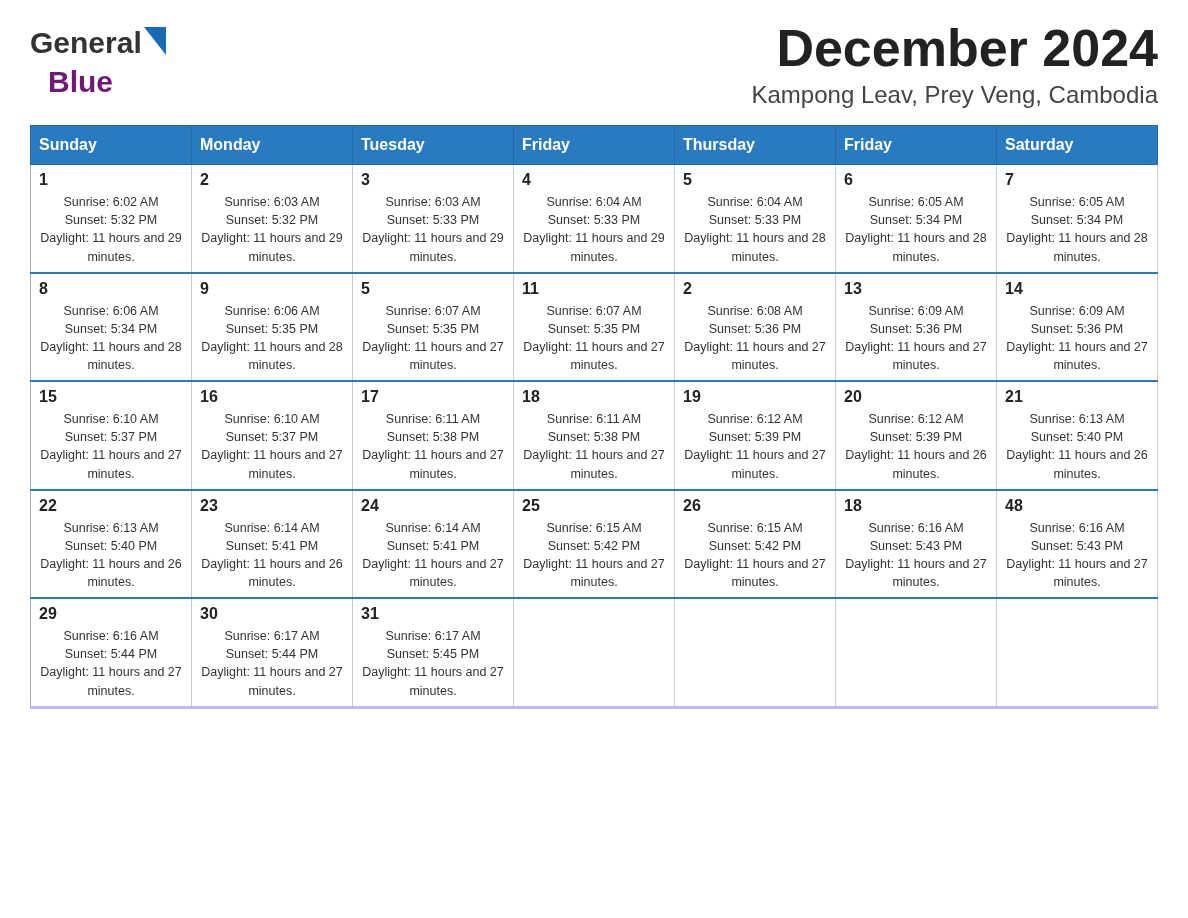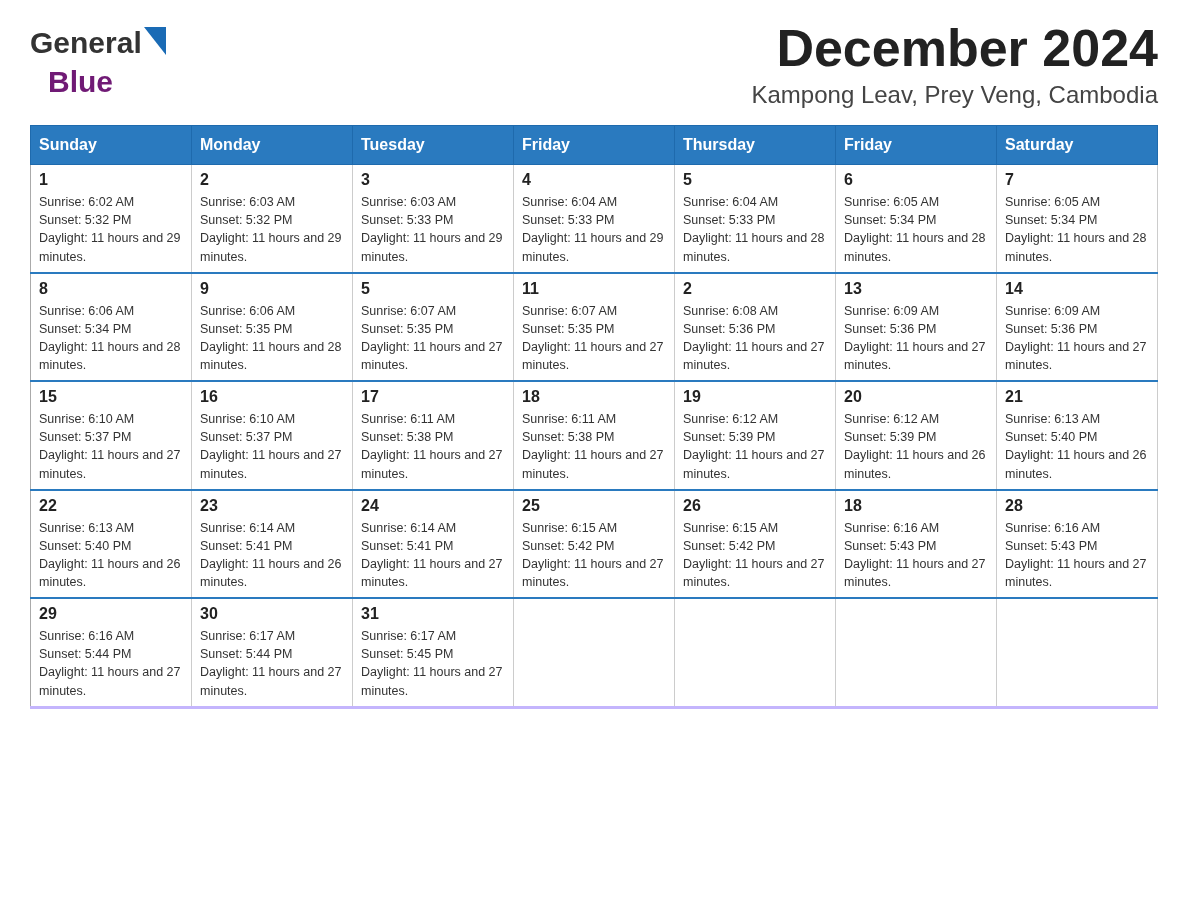--- a/index.html
+++ b/index.html
@@ -66,20 +66,21 @@
     .day-num {
       font-size: 16px;
       font-weight: bold;
       color: #222;
       margin-bottom: 4px;
     }
     .day-info {
       font-size: 12.5px;
       color: #333;
       line-height: 1.45;
+      text-align: center;
     }
     .empty-cell {
       background: #f9f9f9;
     }
   </style>
 </head>
 <body>
 
 <div class="header">
   <div class="logo">
@@ -221,21 +222,21 @@
         </td>
         <td>
           <div class="day-num">26</div>
           <div class="day-info">Sunrise: 6:15 AM<br>Sunset: 5:42 PM<br>Daylight: 11 hours and 27 minutes.</div>
         </td>
         <td>
           <div class="day-num">18</div>
           <div class="day-info">Sunrise: 6:16 AM<br>Sunset: 5:43 PM<br>Daylight: 11 hours and 27 minutes.</div>
         </td>
         <td>
-          <div class="day-num">28</div>
+          <div class="day-num">48</div>
           <div class="day-info">Sunrise: 6:16 AM<br>Sunset: 5:43 PM<br>Daylight: 11 hours and 27 minutes.</div>
         </td>
       </tr>
       <tr>
         <td>
           <div class="day-num">29</div>
           <div class="day-info">Sunrise: 6:16 AM<br>Sunset: 5:44 PM<br>Daylight: 11 hours and 27 minutes.</div>
         </td>
         <td>
           <div class="day-num">30</div>

